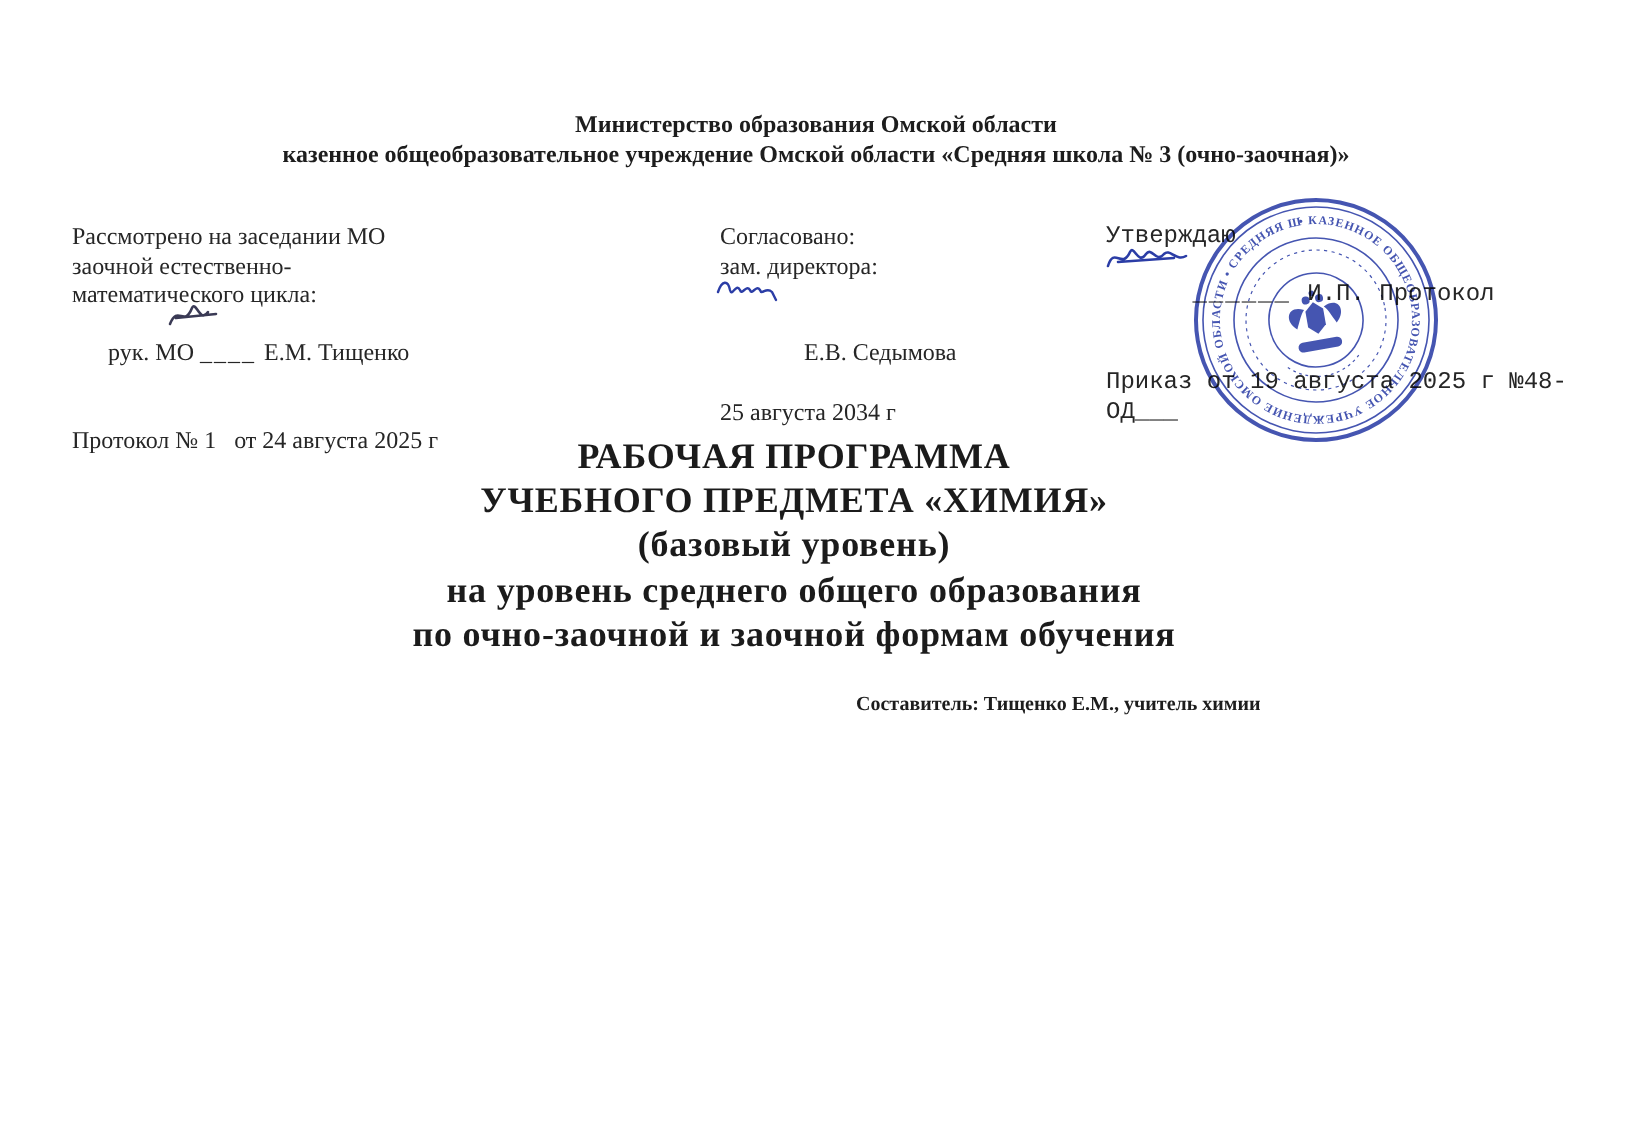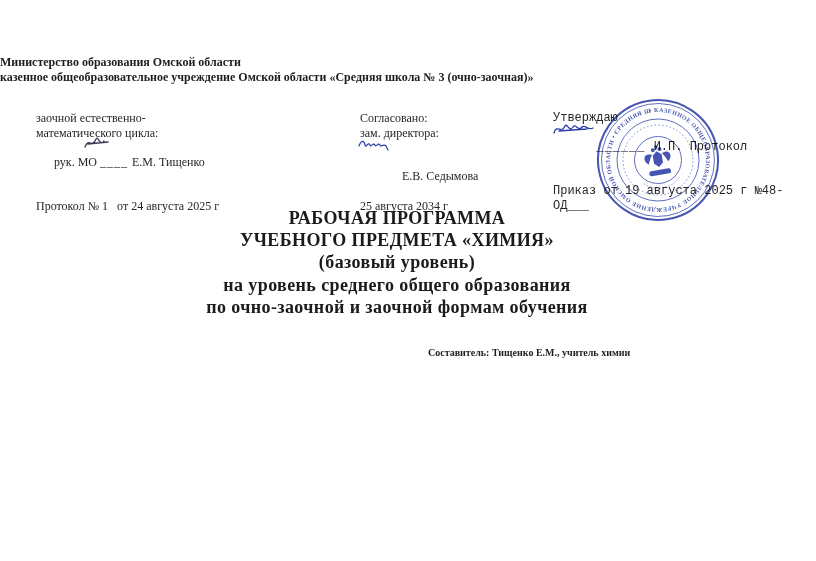--- a/index.html
+++ b/index.html
@@ -7,21 +7,21 @@
     position:relative;
     width:816px;height:561px;
     background:#ffffff;
     overflow:hidden;
     font-family:"Liberation Serif","DejaVu Serif",serif;
     color:#222222;
   }
   
   .doc-header{
     position:absolute;top:55px;left:0;width:816px;
-    font-weight:bold;font-size:12px;line-height:15px;
+    text-align:center;font-weight:bold;font-size:12px;line-height:15px;
     color:#1d1d1d;
   }
   
   .col{
     position:absolute;top:111px;
     font-size:12px;line-height:14.6px;color:#262626;
   }
   .col-left{left:36px;width:250px;}
   .col-mid{left:360px;width:215px;}
   .col-right{left:553px;width:239px;font-family:Liberation Mono, monospace;}
@@ -33,21 +33,21 @@
   .sig-mid{left:-3px;top:-4px;}
   .sig-right{left:-2px;top:-7px;}
   .name-indent{margin-left:24px;}
   
   .stamp{
     position:absolute;left:595px;top:97px;width:126px;height:126px;
     mix-blend-mode:multiply;opacity:0.88;
   }
   
   .title-block{
-    position:absolute;top:207px;left:0;width:794px;
+    position:absolute;top:217px;left:0;width:794px;
     text-align:center;font-weight:bold;
     font-size:18px;line-height:22.2px;letter-spacing:0.4px;
     color:#1b1b1b;
   }
   
   .composer{
     position:absolute;top:347px;left:428px;
     font-weight:bold;font-size:10px;color:#1d1d1d;
     white-space:pre-wrap;
   }
@@ -56,20 +56,21 @@
 <body>
 
 <div class="page">
 
   <div class="doc-header">
     <div>Министерство образования Омской области</div>
     <div>казенное общеобразовательное учреждение Омской области «Средняя школа № 3 (очно-заочная)»</div>
   </div>
 
   <div class="col col-left">
+    <div class="doc-line">Рассмотрено на заседании МО</div>
     <div class="doc-line">заочной естественно-</div>
     <div class="doc-line">математического цикла:</div>
     <div class="doc-line">
       <span>рук. МО </span><span class="blank">____ </span><span>Е.М. Тищенко</span>
       <svg class="sig sig-left" width="36" height="18" viewBox="0 0 36 18">
         <path d="M3 13 C7 3 10 15 14 5 C16 1 18 13 22 7 M6 10 L26 8" fill="none" stroke="#3a3a55" stroke-width="1.3" stroke-linecap="round"></path>
       </svg>
     </div>
     <div class="doc-line">Протокол № 1   от 24 августа 2025 г</div>
   </div>

